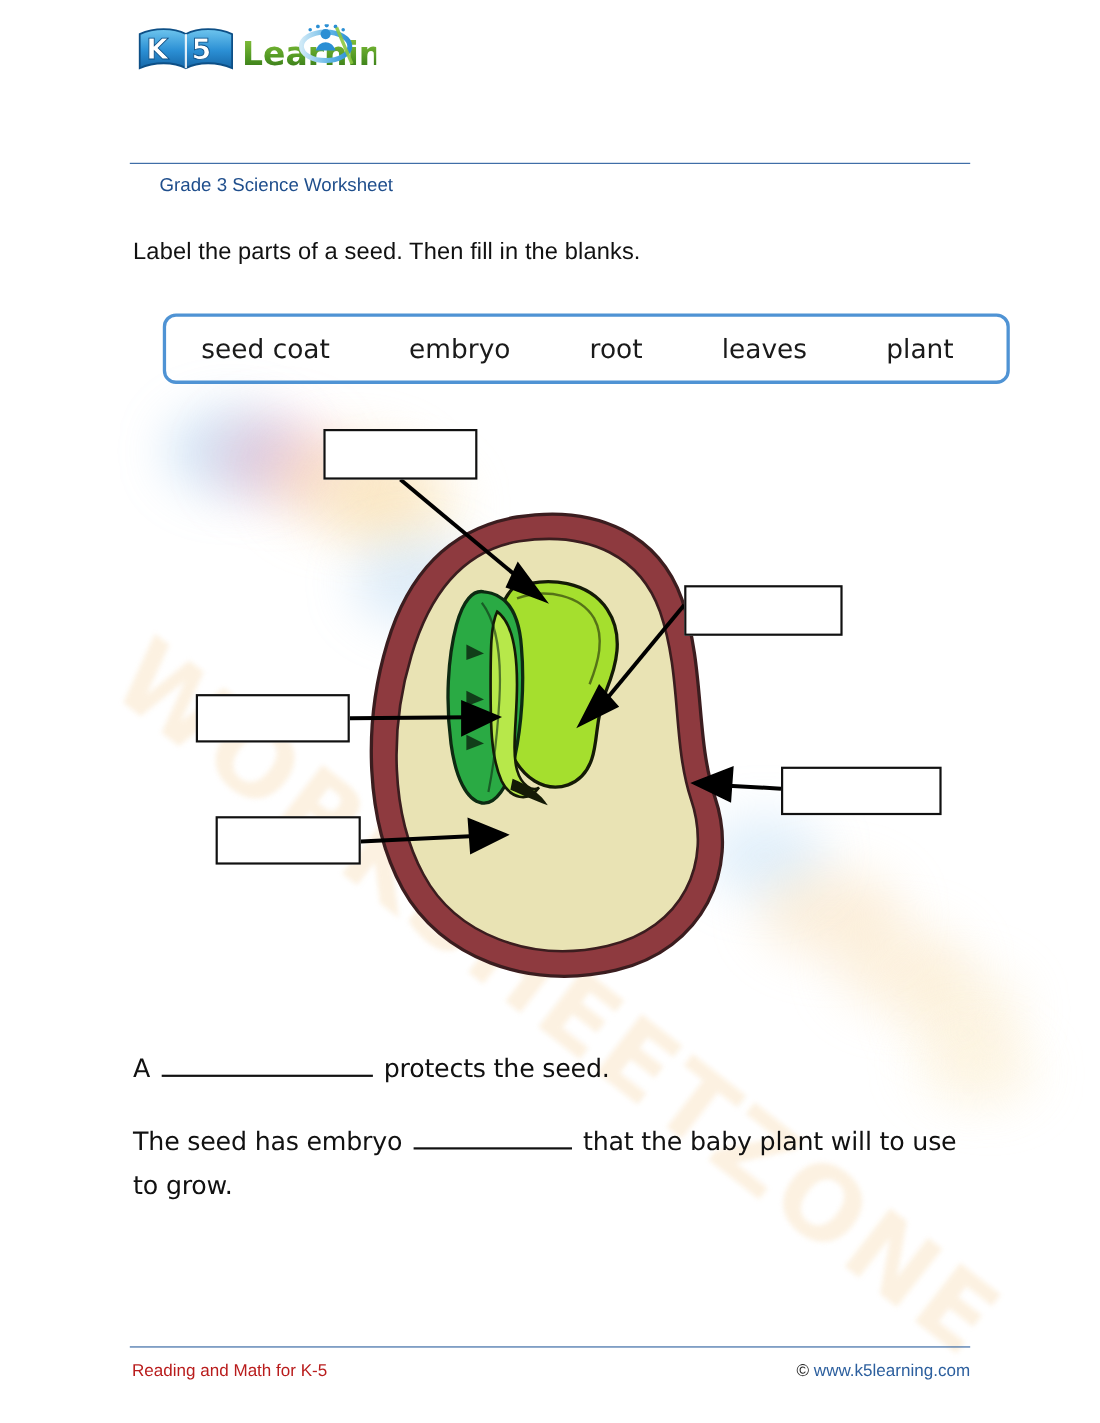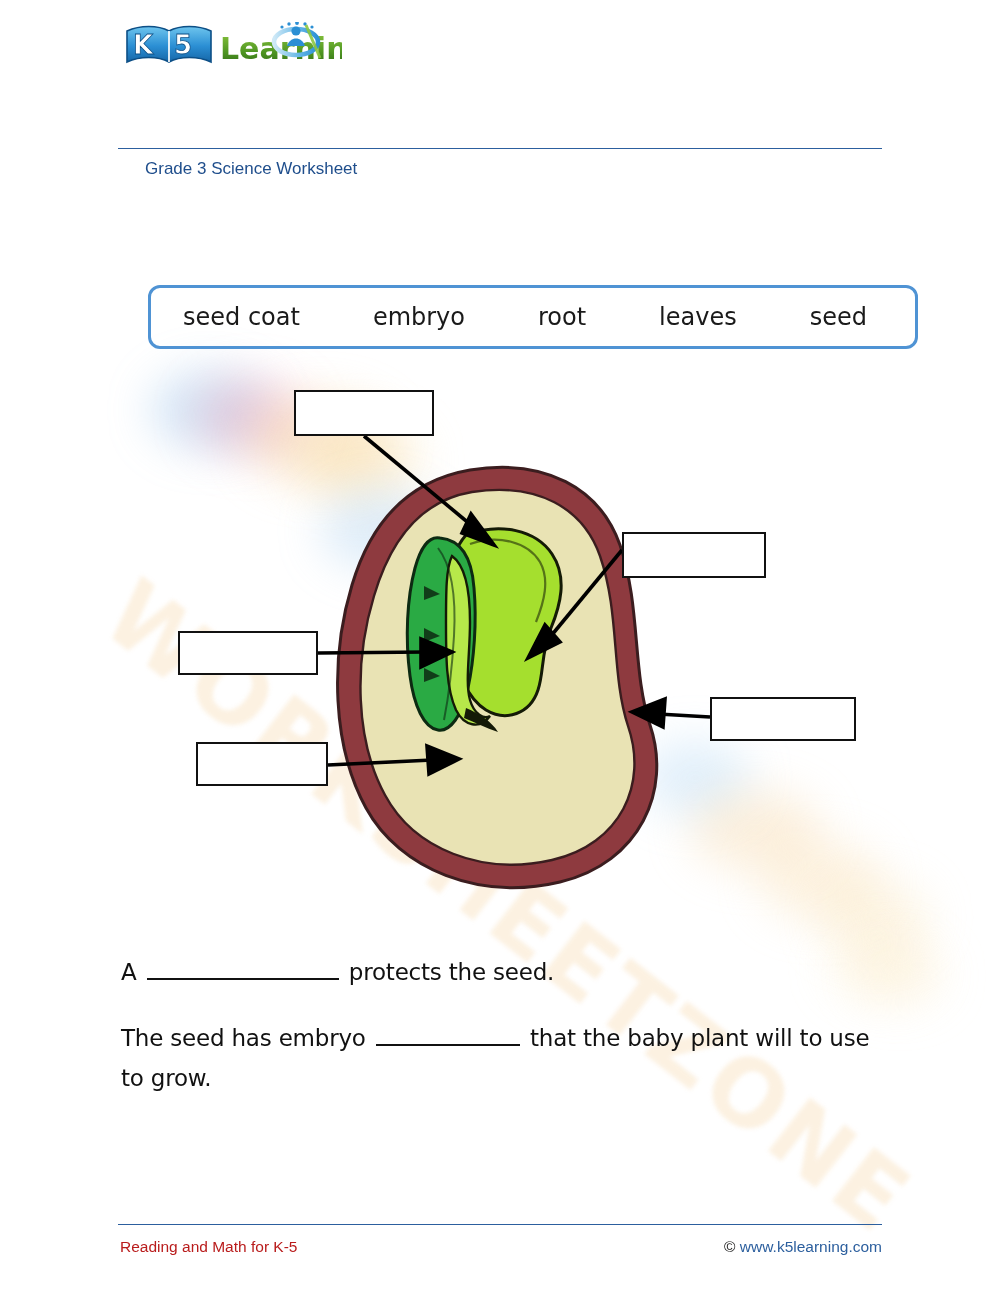--- a/index.html
+++ b/index.html
@@ -287,28 +287,29 @@
           <circle cx="181" cy="2" r="1.7"></circle>
         <circle cx="188" cy="5" r="1.6"></circle>
       </g>
       <path d="M182 3 L196 36" stroke="#8cc63f" stroke-width="3" fill="none" opacity="0.9"></path>
     </svg>
   </div>
 
   <div class="title-rule"></div>
   <div class="subtitle">Grade 3 Science Worksheet</div>
 
+  <div class="instruction">Label the parts of a seed. Then fill in the blanks.</div>
 
   <div class="wordbank">
     <div class="wordbank-inner">
       <span class="wb-word">seed coat</span>
       <span class="wb-word">embryo</span>
       <span class="wb-word">root</span>
       <span class="wb-word">leaves</span>
-      <span class="wb-word">seed</span>
+      <span class="wb-word">plant</span>
     </div>
   </div>
 
   <div class="diagram">
     <svg width="1000" height="545" viewBox="0 0 1000 545" xmlns="http://www.w3.org/2000/svg">
 
       <path d="M470 100
                C545 88, 600 118, 620 175
                C641 238, 632 300, 650 355
                C672 420, 640 493, 560 512

